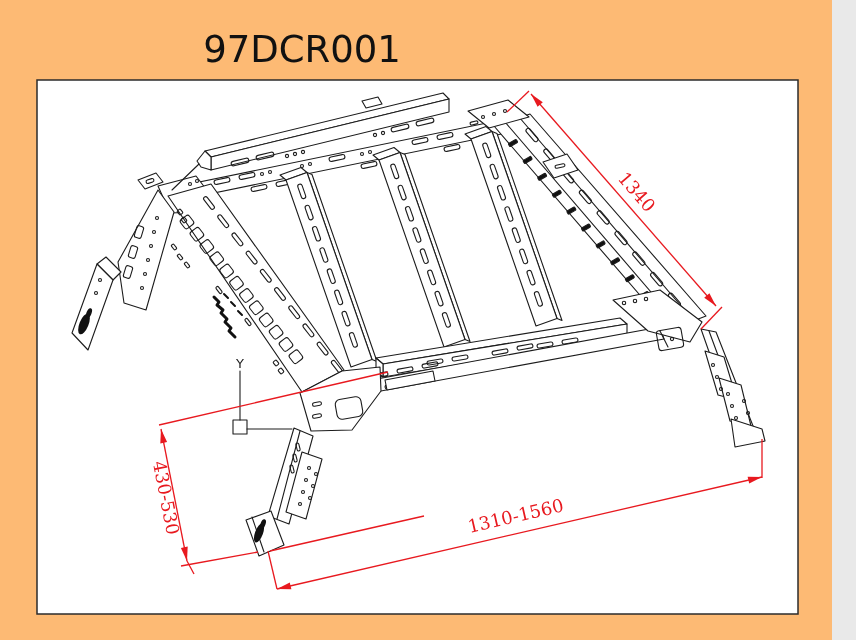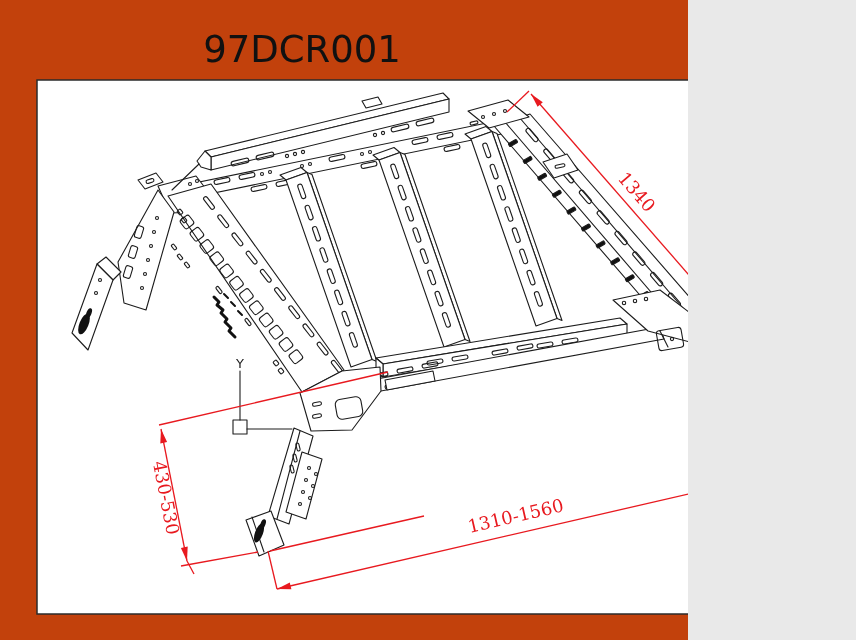--- a/index.html
+++ b/index.html
@@ -1,16 +1,16 @@
 <!DOCTYPE html>
 <html><head>
 <meta charset="utf-8">
 <style>
   html,body{margin:0;padding:0;background:#e9e9e9;}
-  .page{position:relative;width:688px;height:640px;background:#c2410c;overflow:hidden;
+  .page{position:relative;width:832px;height:640px;background:#fdba74;overflow:hidden;
         font-family:"DejaVu Sans","Liberation Sans",sans-serif;}
   svg{position:absolute;left:0;top:0;}
   .title-text{font-family:"DejaVu Sans","Liberation Sans",sans-serif;font-size:37px;fill:#111;}
   .dim-text{font-family:"DejaVu Serif","Liberation Serif",serif;font-size:18px;fill:#e8191f;}
   .datum-text{font-family:"DejaVu Sans","Liberation Sans",sans-serif;font-size:13px;fill:#1c1c1c;}
   #rack, #datum {stroke:#1c1c1c;stroke-width:1.1;stroke-linejoin:round;stroke-linecap:round;}
   #dims {stroke:#e8191f;stroke-width:1.3;fill:none;}
 </style>
 </head>
 <body>

